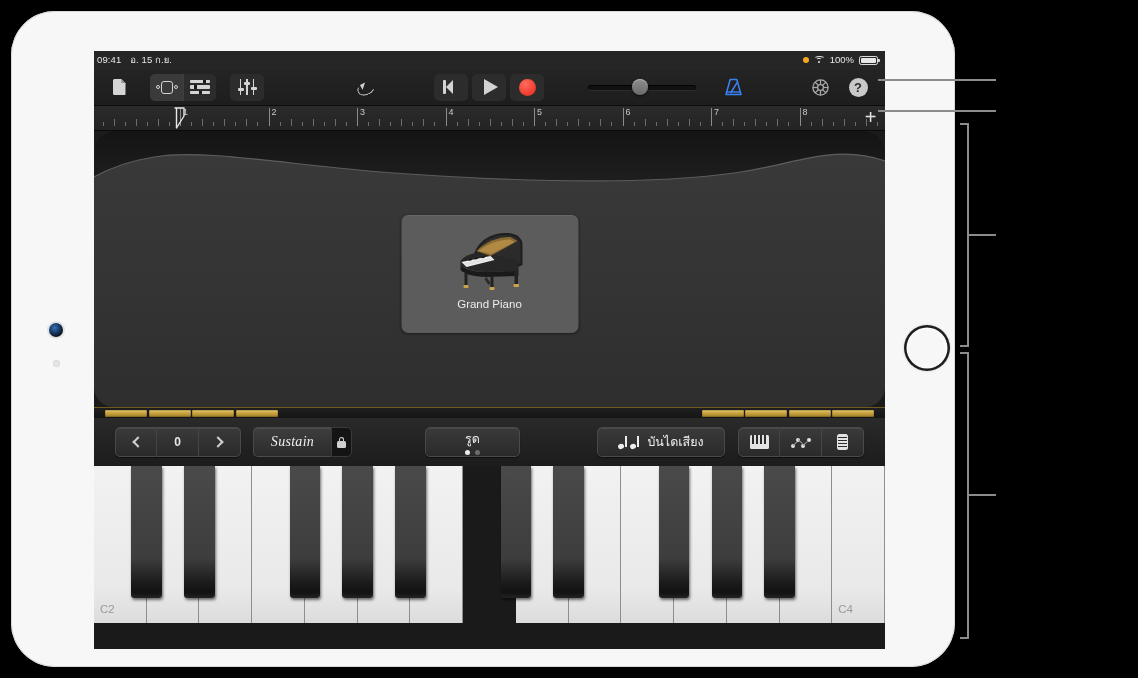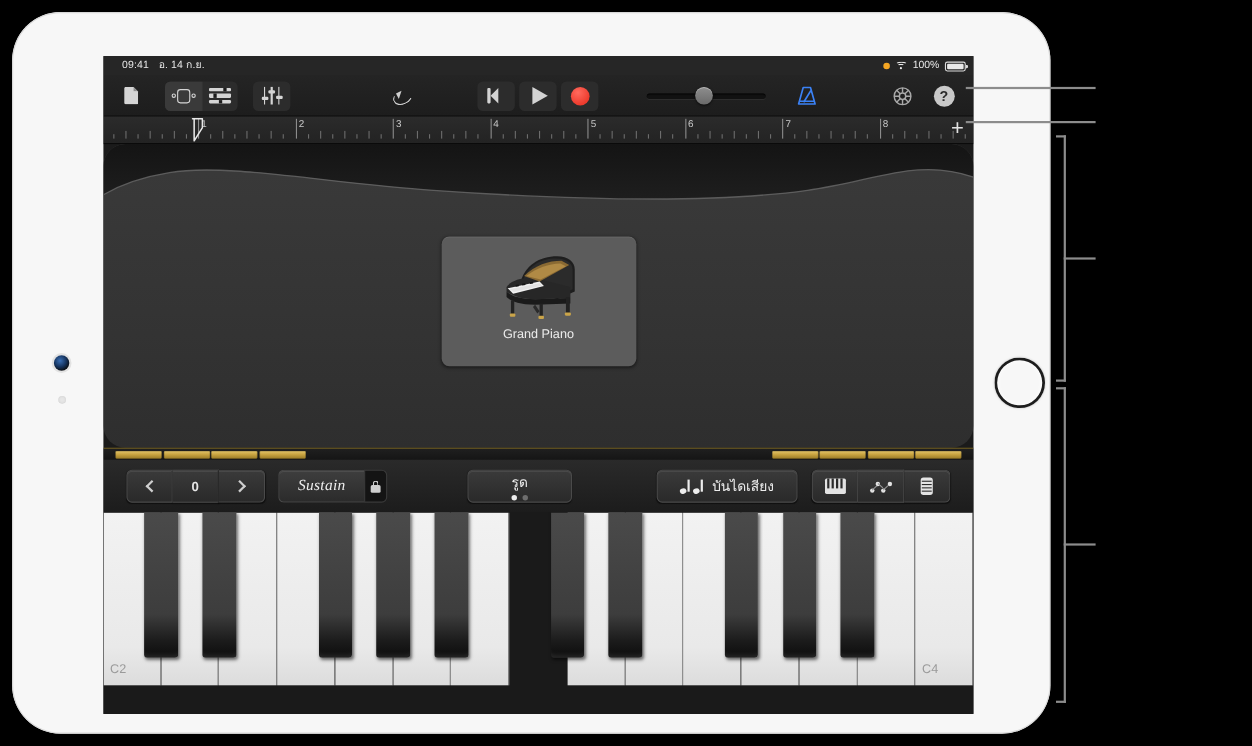--- a/index.html
+++ b/index.html
@@ -44,21 +44,21 @@
     width: 791px; height: 598px;
     background: #1b1b1b; overflow: hidden;
   }
 
   
   #statusbar {
     position: relative; height: 18px; width: 100%;
     background: #262626; color: #e8e8e8;
     font-size: 9.5px; line-height: 18px;
   }
-  #sb-left { position: absolute; left: 17px; top: 0; display: flex; gap: 9px; letter-spacing: .1px; }
+  #sb-left { position: absolute; left: 3px; top: 0; display: flex; gap: 9px; letter-spacing: .1px; }
   #sb-right { position: absolute; right: 7px; top: 0; display: flex; align-items: center; gap: 5px; }
   .sb-dot { width: 6px; height: 6px; border-radius: 50%; background: #f5a623; display: inline-block; }
   .wifi-ic { display: inline-block; width: 11px; height: 9px; position: relative; }
   .wifi-ic i { position: absolute; border: 1.3px solid #e8e8e8; border-bottom: none;
     border-left-color: transparent; border-right-color: transparent; border-radius: 50% 50% 0 0; }
   .wifi-ic i:nth-child(1) { left: 0; top: 0; width: 11px; height: 5px; }
   .wifi-ic i:nth-child(2) { left: 2.6px; top: 2.3px; width: 5.8px; height: 3.2px; }
   .wifi-ic i:nth-child(3) { left: 4.3px; top: 5.4px; width: 2.4px; height: 2.4px;
     border: none; background: #e8e8e8; border-radius: 50%; }
   .batt { display: inline-block; width: 19px; height: 9px; border: 1.2px solid #dcdcdc;
@@ -276,21 +276,21 @@
   <div id="device">
     <div id="bezel-cam"></div>
     <div id="bezel-sensor"></div>
     <div id="home-button"></div>
 
     <div id="screen">
 
       <div id="statusbar">
         <div id="sb-left">
           <span>09:41</span>
-          <span>อ. 14 ก.ย.</span>
+          <span>อ. 15 ก.ย.</span>
         </div>
         <div id="sb-right">
           <span class="sb-dot"></span>
           <span class="wifi-ic">
               <i></i>
               <i></i>
               <i></i>
             </span>
           <span>100%</span>
           <span class="batt">

